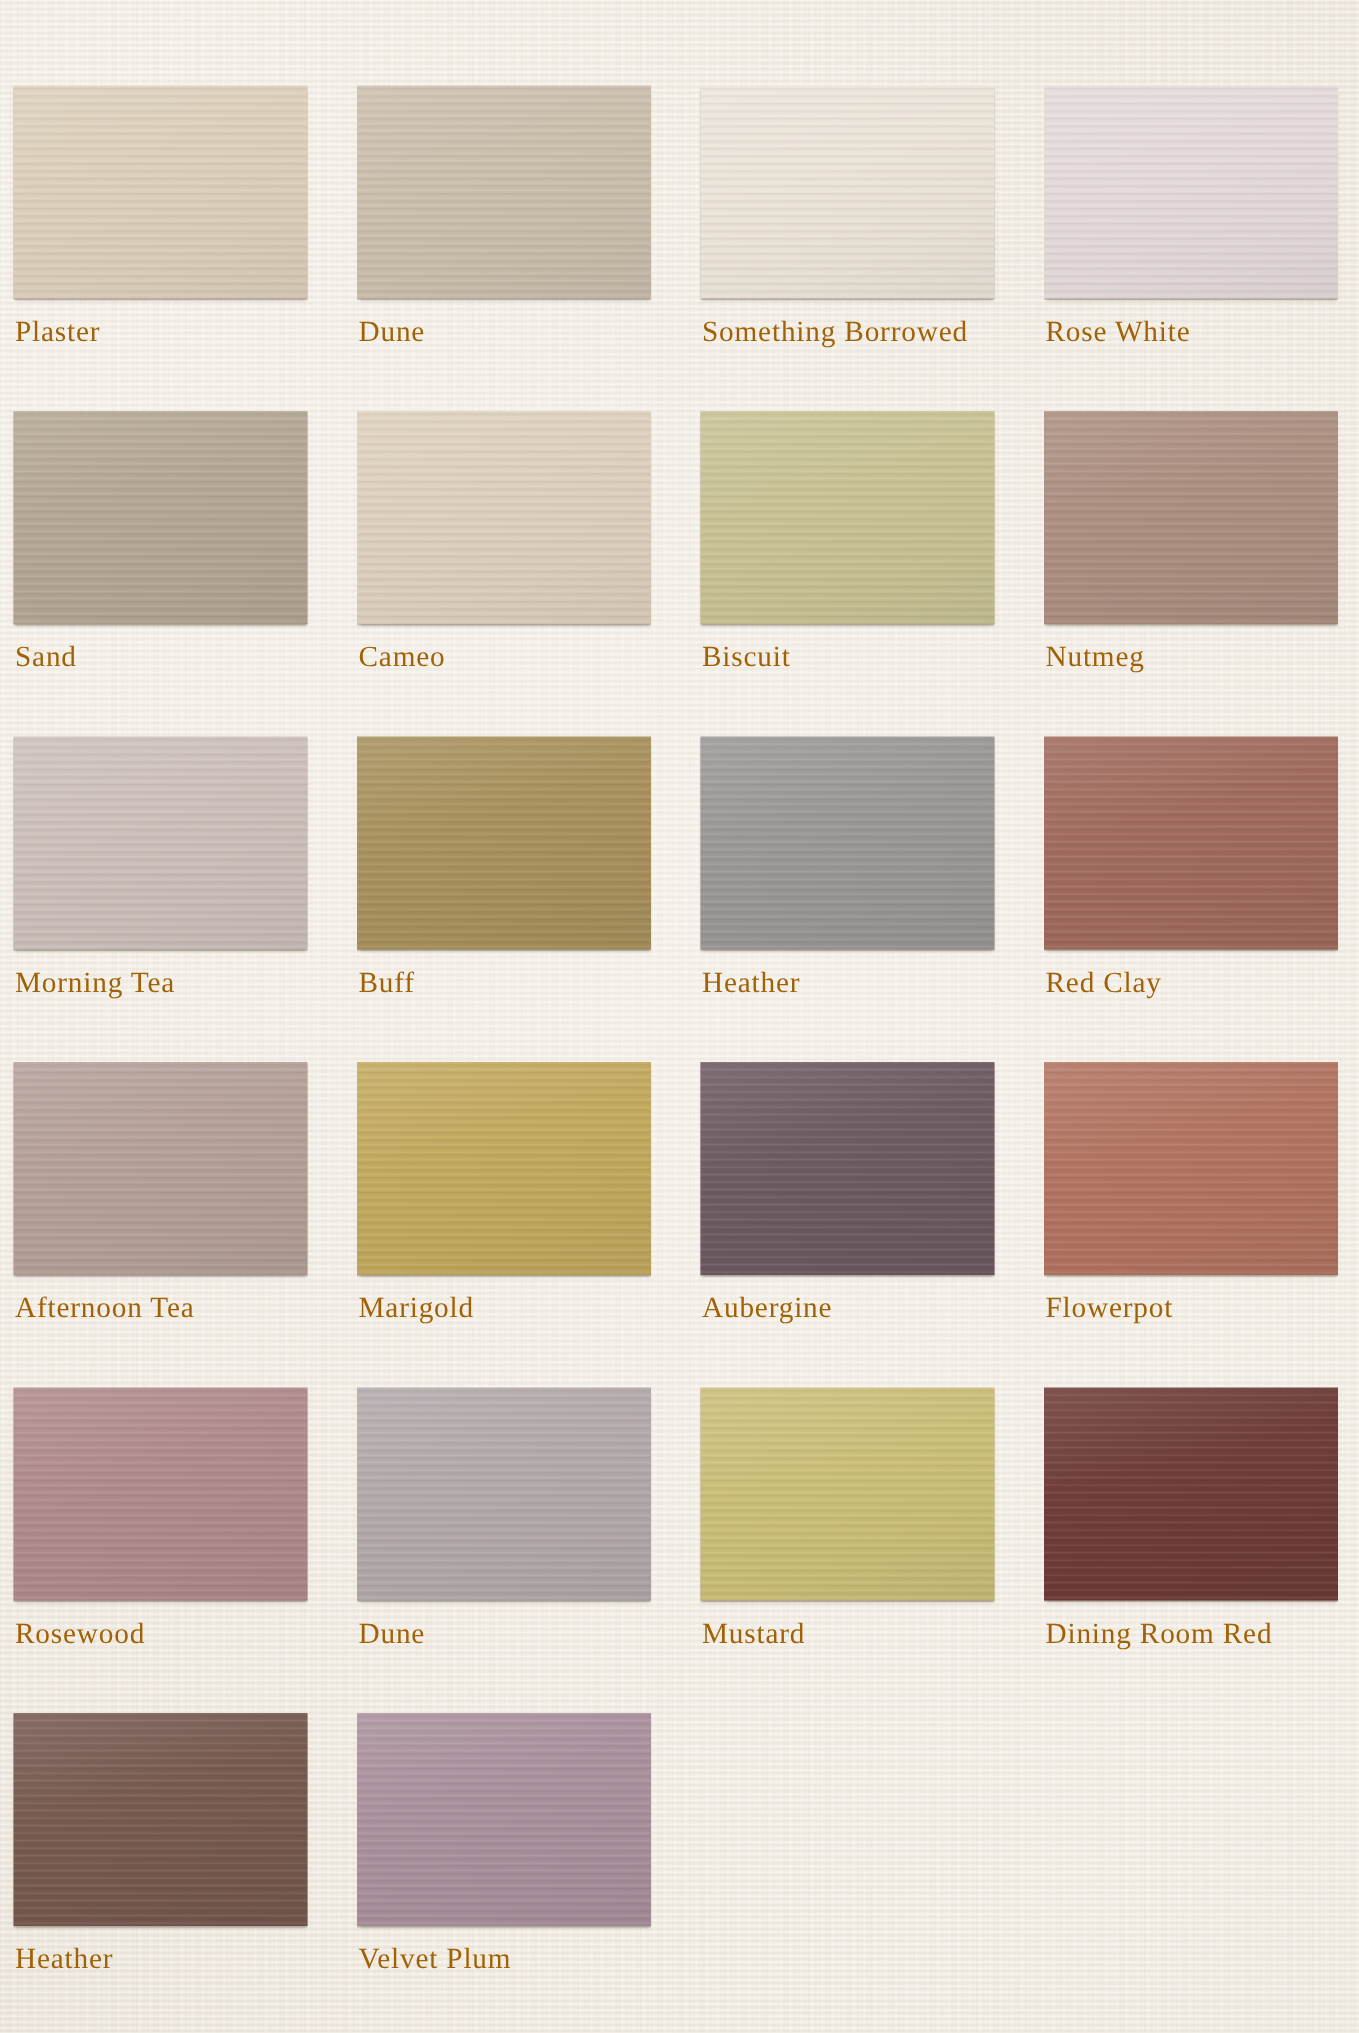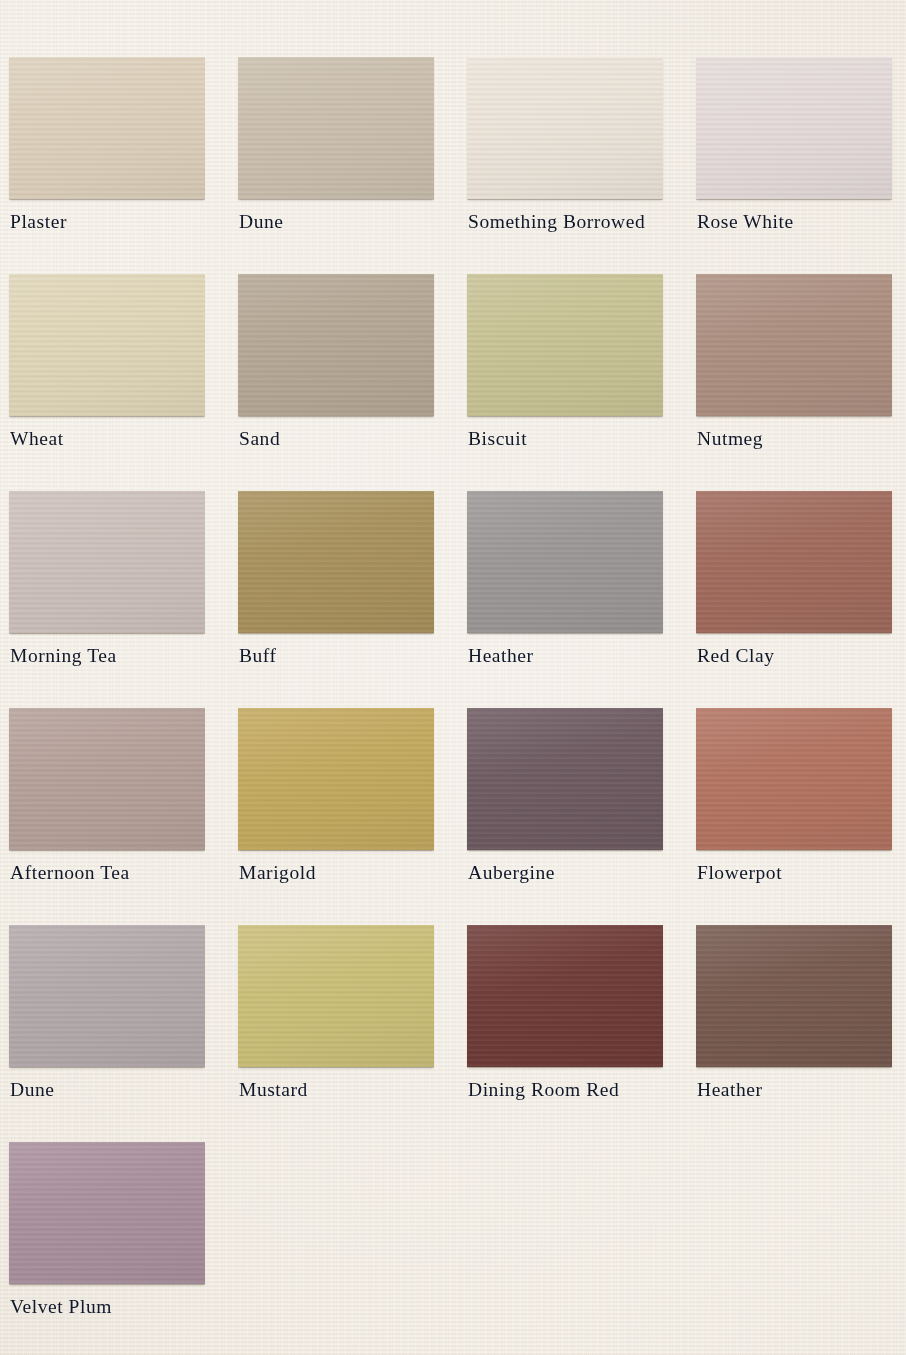--- a/index.html
+++ b/index.html
@@ -112,21 +112,21 @@
     pointer-events: none;
   }
 
   .swatch-label {
     position: absolute;
     top: 153px;
     left: 1px;
     font-size: 19.5px;
     line-height: 24px;
     letter-spacing: 0.55px;
-    color: #0f172a;
+    color: #a16207;
     white-space: nowrap;
     font-family: "Liberation Serif", "DejaVu Serif", serif;
   }
 </style>
 </head>
 <body>
 
 <div id="paper-texture"></div>
 <div id="paper-vignette"></div>
 
@@ -141,28 +141,28 @@
     </div>
     <div class="swatch-cell">
       <div class="swatch-chip" style="background-color: rgb(236, 228, 217);"></div>
       <div class="swatch-label">Something Borrowed</div>
     </div>
     <div class="swatch-cell">
       <div class="swatch-chip" style="background-color: rgb(229, 218, 218);"></div>
       <div class="swatch-label">Rose White</div>
     </div>
     <div class="swatch-cell">
-      <div class="swatch-chip" style="background-color: rgb(224, 214, 184);"></div>
-      <div class="swatch-label">Wheat</div>
-    </div>
-    <div class="swatch-cell">
       <div class="swatch-chip" style="background-color: rgb(181, 167, 148);"></div>
       <div class="swatch-label">Sand</div>
     </div>
     <div class="swatch-cell">
+      <div class="swatch-chip" style="background-color: rgb(222, 208, 189);"></div>
+      <div class="swatch-label">Cameo</div>
+    </div>
+    <div class="swatch-cell">
       <div class="swatch-chip" style="background-color: rgb(200, 194, 148);"></div>
       <div class="swatch-label">Biscuit</div>
     </div>
     <div class="swatch-cell">
       <div class="swatch-chip" style="background-color: rgb(172, 143, 128);"></div>
       <div class="swatch-label">Nutmeg</div>
     </div>
     <div class="swatch-cell">
       <div class="swatch-chip" style="background-color: rgb(205, 192, 187);"></div>
       <div class="swatch-label">Morning Tea</div>
@@ -189,20 +189,24 @@
     </div>
     <div class="swatch-cell">
       <div class="swatch-chip" style="background-color: rgb(109, 90, 97);"></div>
       <div class="swatch-label">Aubergine</div>
     </div>
     <div class="swatch-cell">
       <div class="swatch-chip" style="background-color: rgb(178, 115, 96);"></div>
       <div class="swatch-label">Flowerpot</div>
     </div>
     <div class="swatch-cell">
+      <div class="swatch-chip" style="background-color: rgb(176, 138, 140);"></div>
+      <div class="swatch-label">Rosewood</div>
+    </div>
+    <div class="swatch-cell">
       <div class="swatch-chip" style="background-color: rgb(179, 169, 171);"></div>
       <div class="swatch-label">Dune</div>
     </div>
     <div class="swatch-cell">
       <div class="swatch-chip" style="background-color: rgb(203, 190, 120);"></div>
       <div class="swatch-label">Mustard</div>
     </div>
     <div class="swatch-cell">
       <div class="swatch-chip" style="background-color: rgb(110, 59, 55);"></div>
       <div class="swatch-label">Dining Room Red</div>

